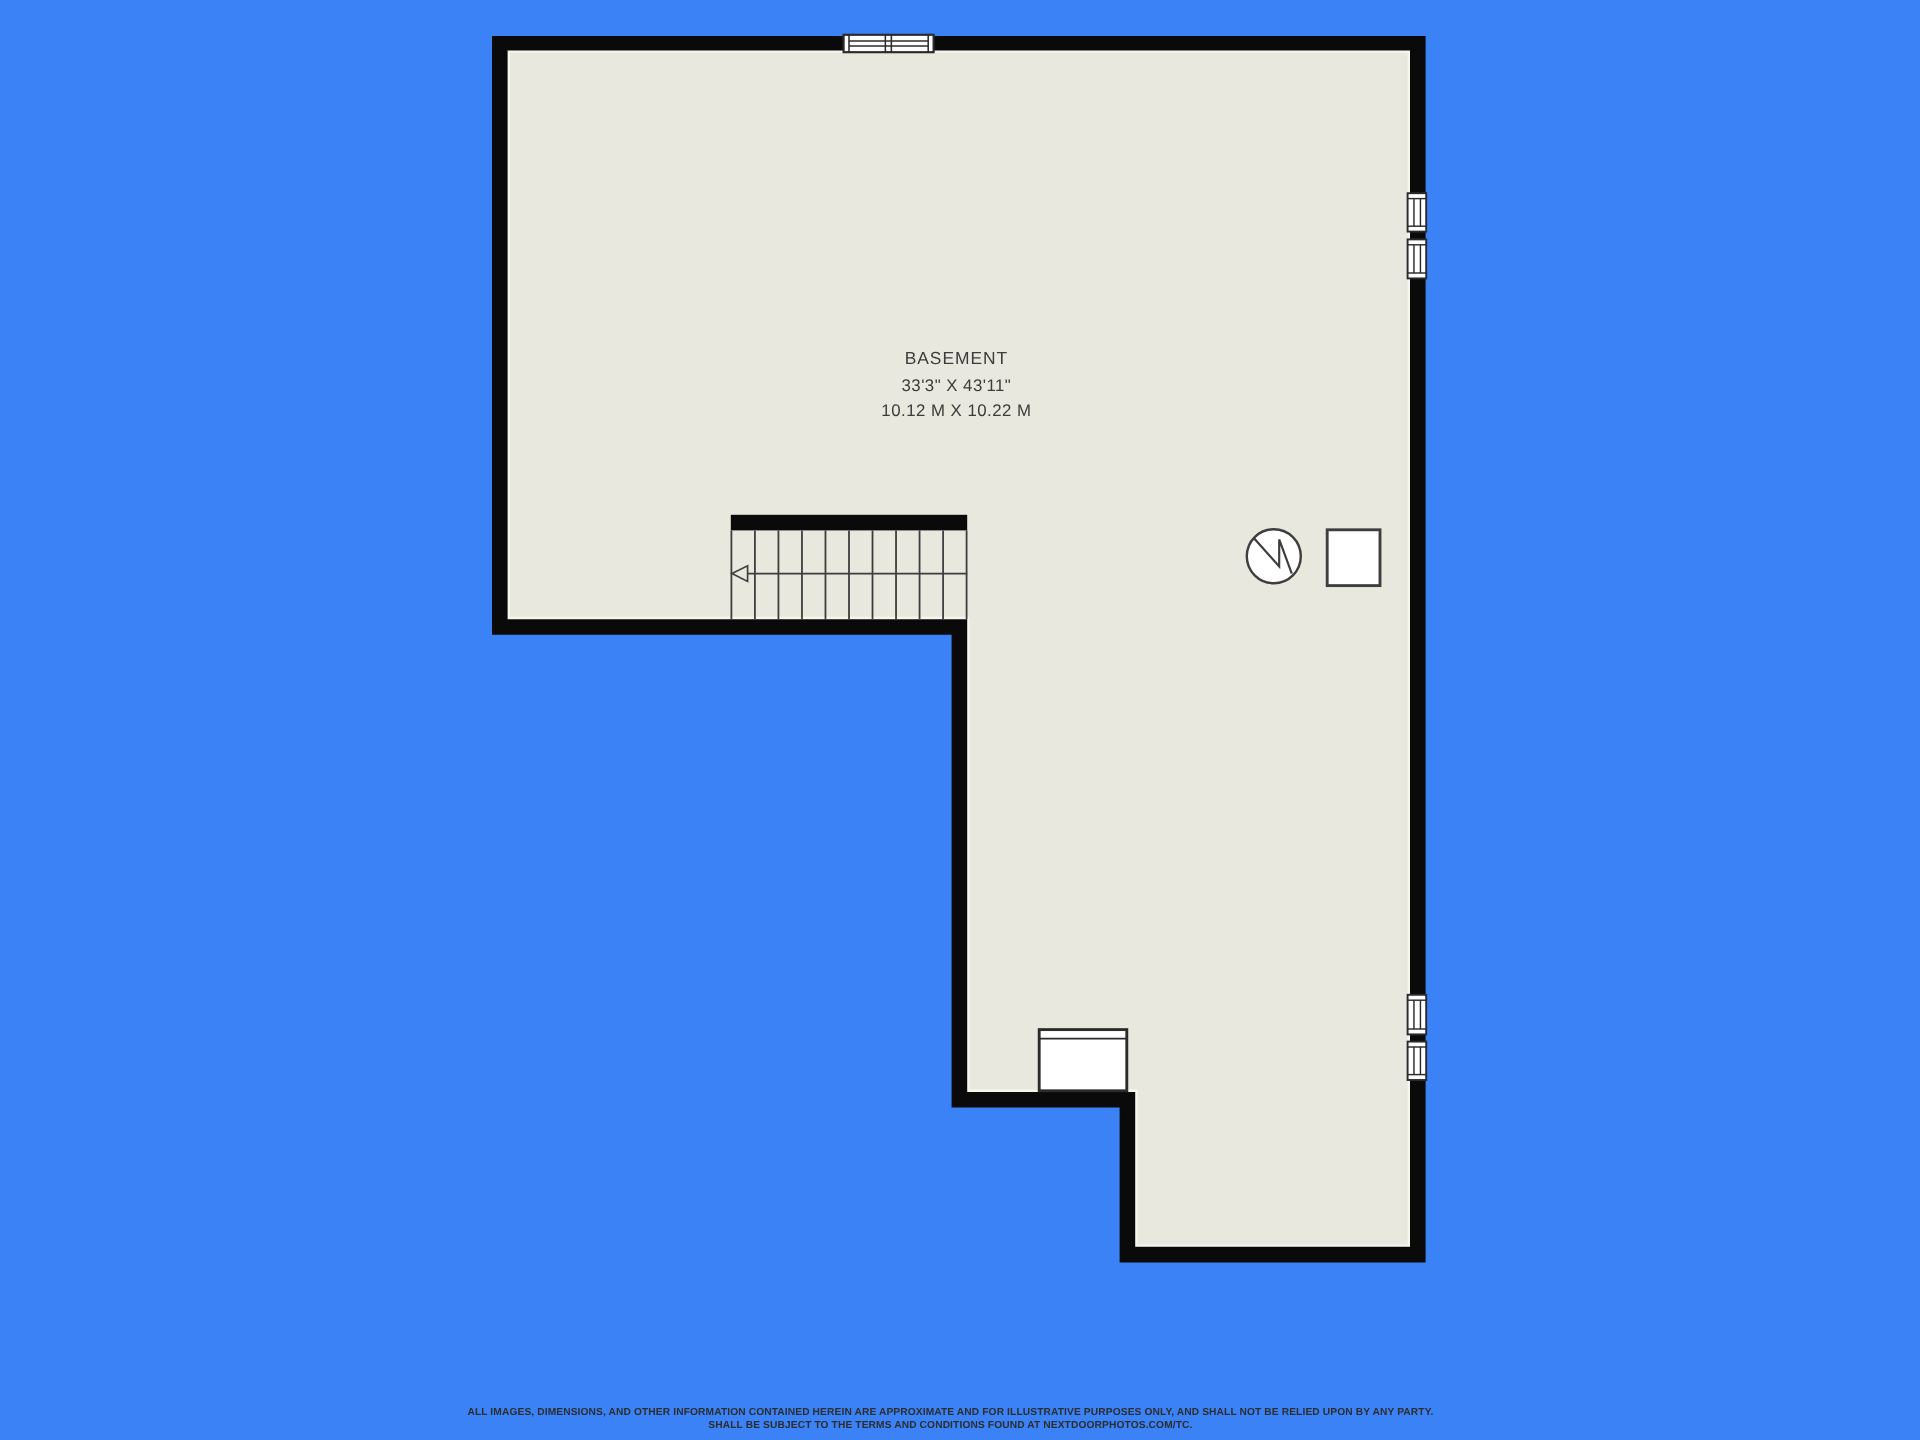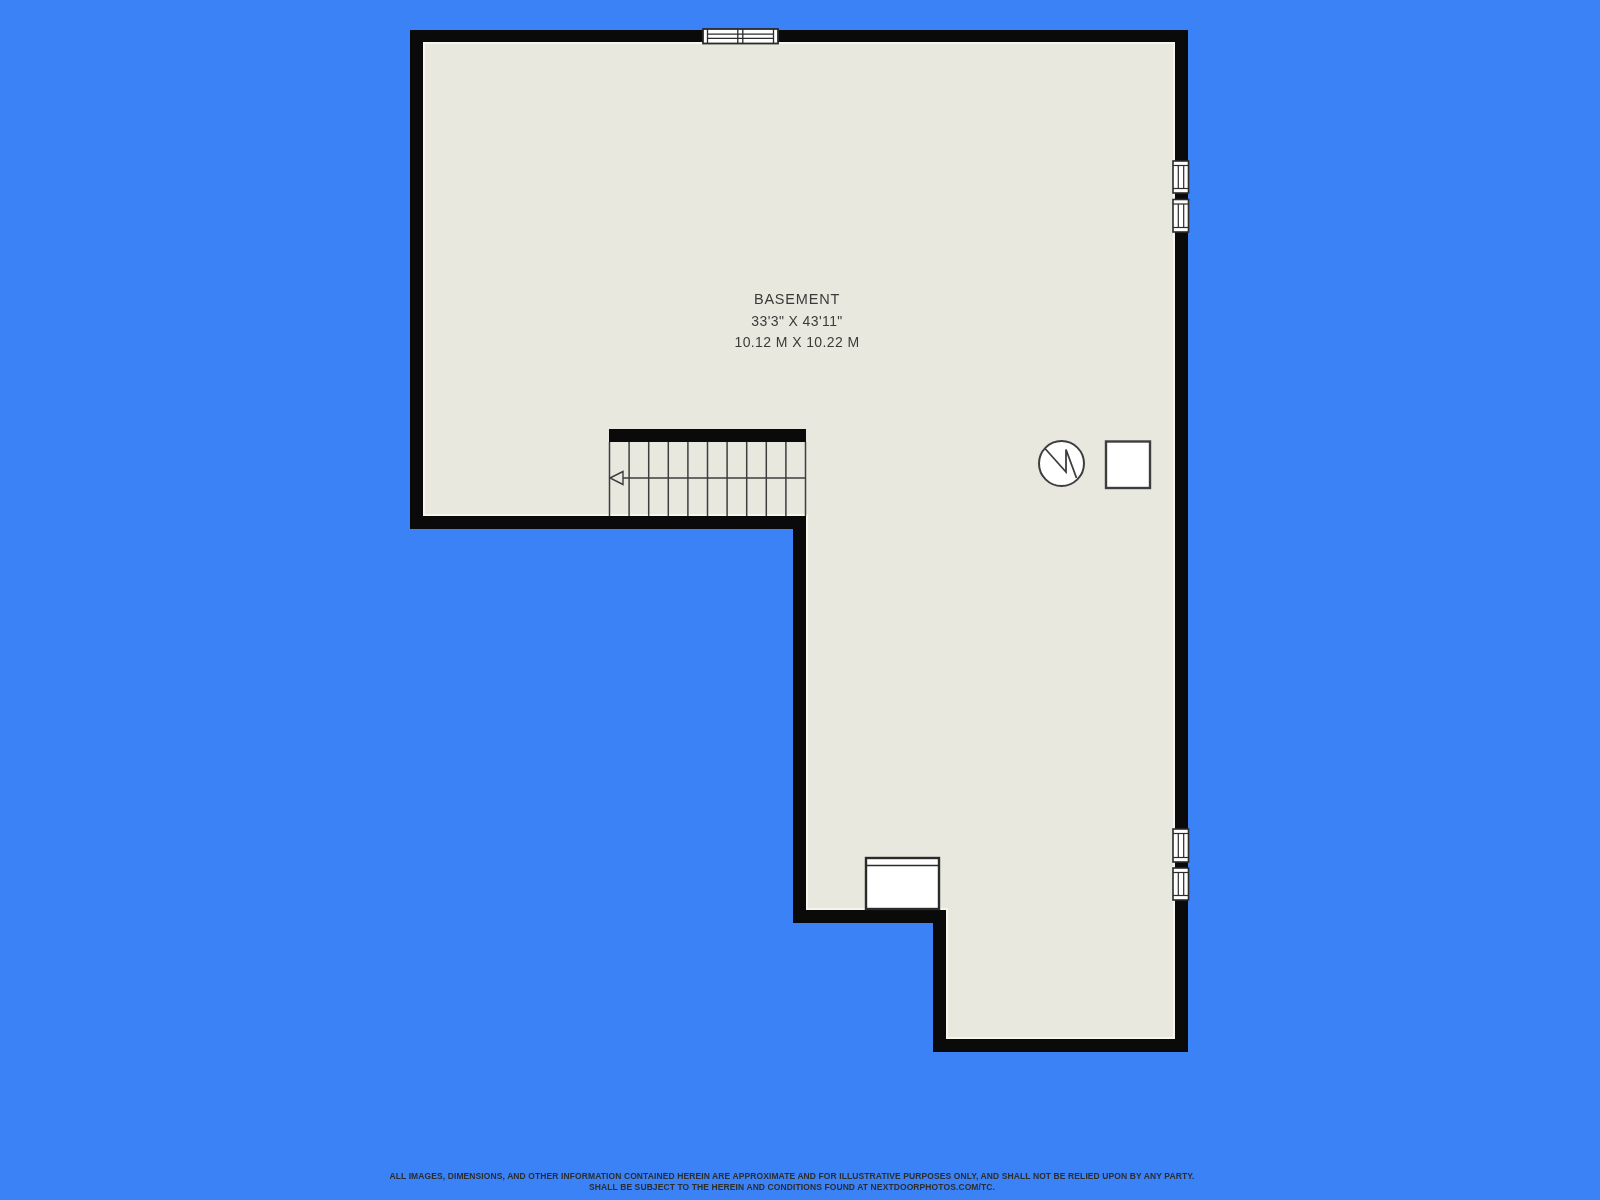--- a/index.html
+++ b/index.html
@@ -129,16 +129,16 @@
   </svg>
 
   <div class="room-label">
     <div class="room-name">BASEMENT</div>
     <div class="room-dim">33'3" X 43'11"</div>
     <div class="room-dim">10.12 M X 10.22 M</div>
   </div>
 
   <div class="disclaimer">
     <div>ALL IMAGES, DIMENSIONS, AND OTHER INFORMATION CONTAINED HEREIN ARE APPROXIMATE AND FOR ILLUSTRATIVE PURPOSES ONLY, AND SHALL NOT BE RELIED UPON BY ANY PARTY.</div>
-    <div>SHALL BE SUBJECT TO THE HEREIN AND CONDITIONS FOUND AT NEXTDOORPHOTOS.COM/TC.</div>
+    <div>SHALL BE SUBJECT TO THE TERMS AND CONDITIONS FOUND AT NEXTDOORPHOTOS.COM/TC.</div>
   </div>
 
 </div>
 
 </body></html>

